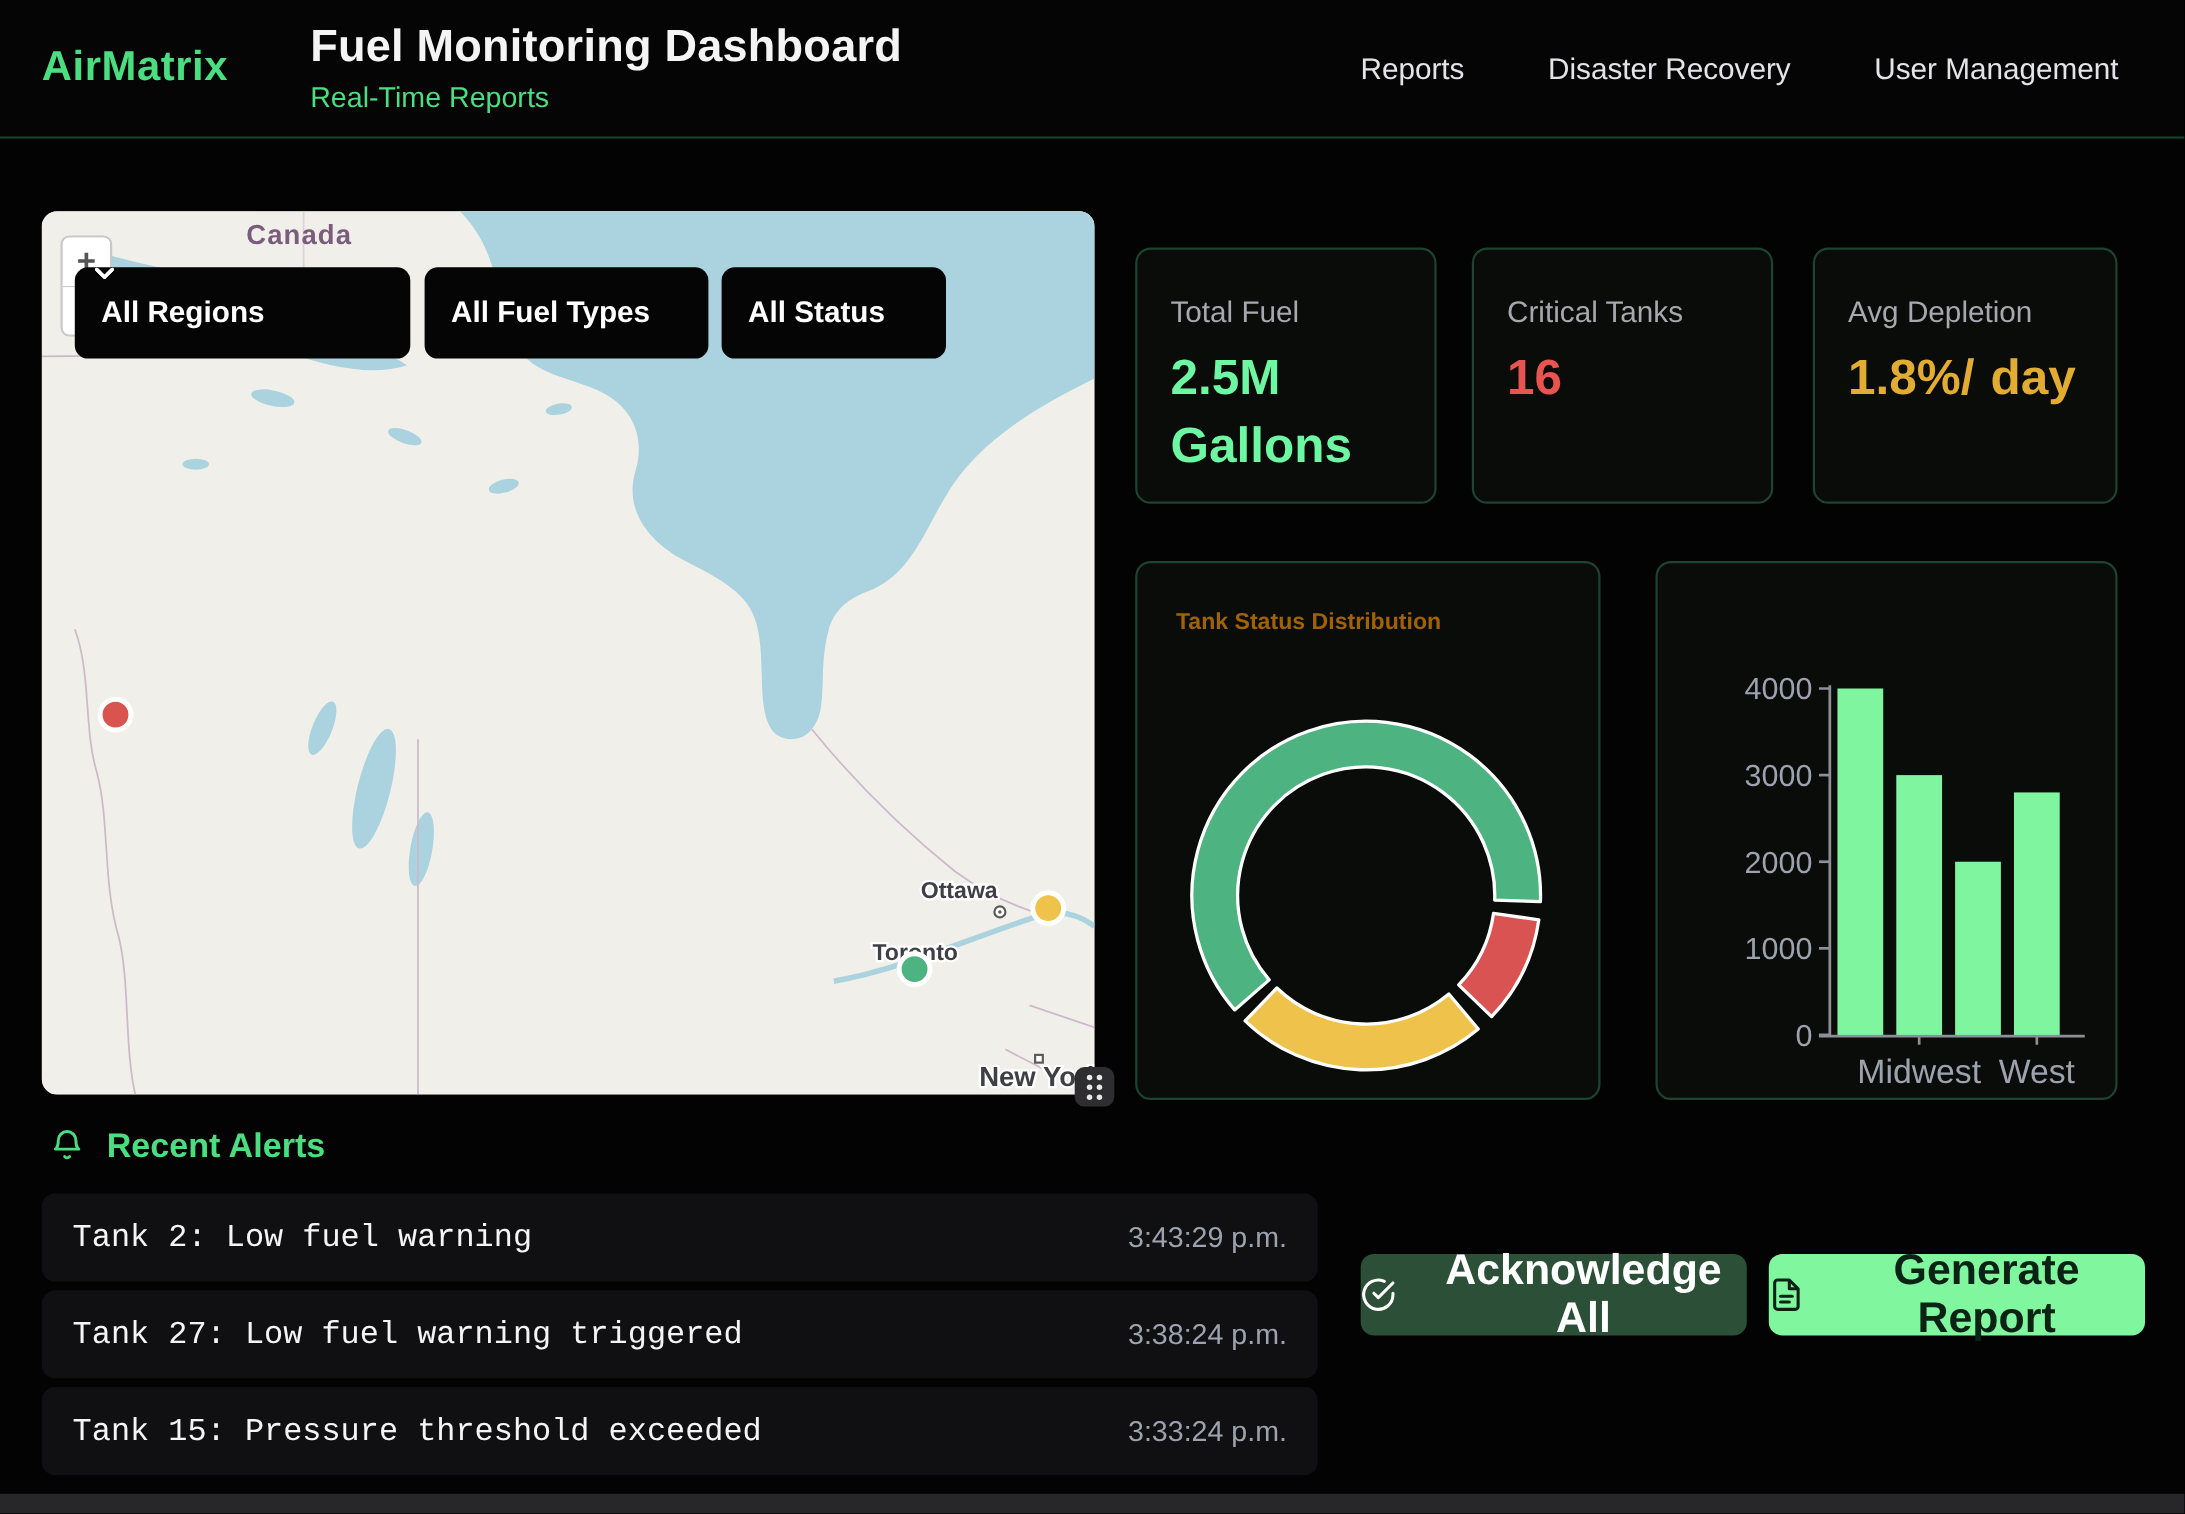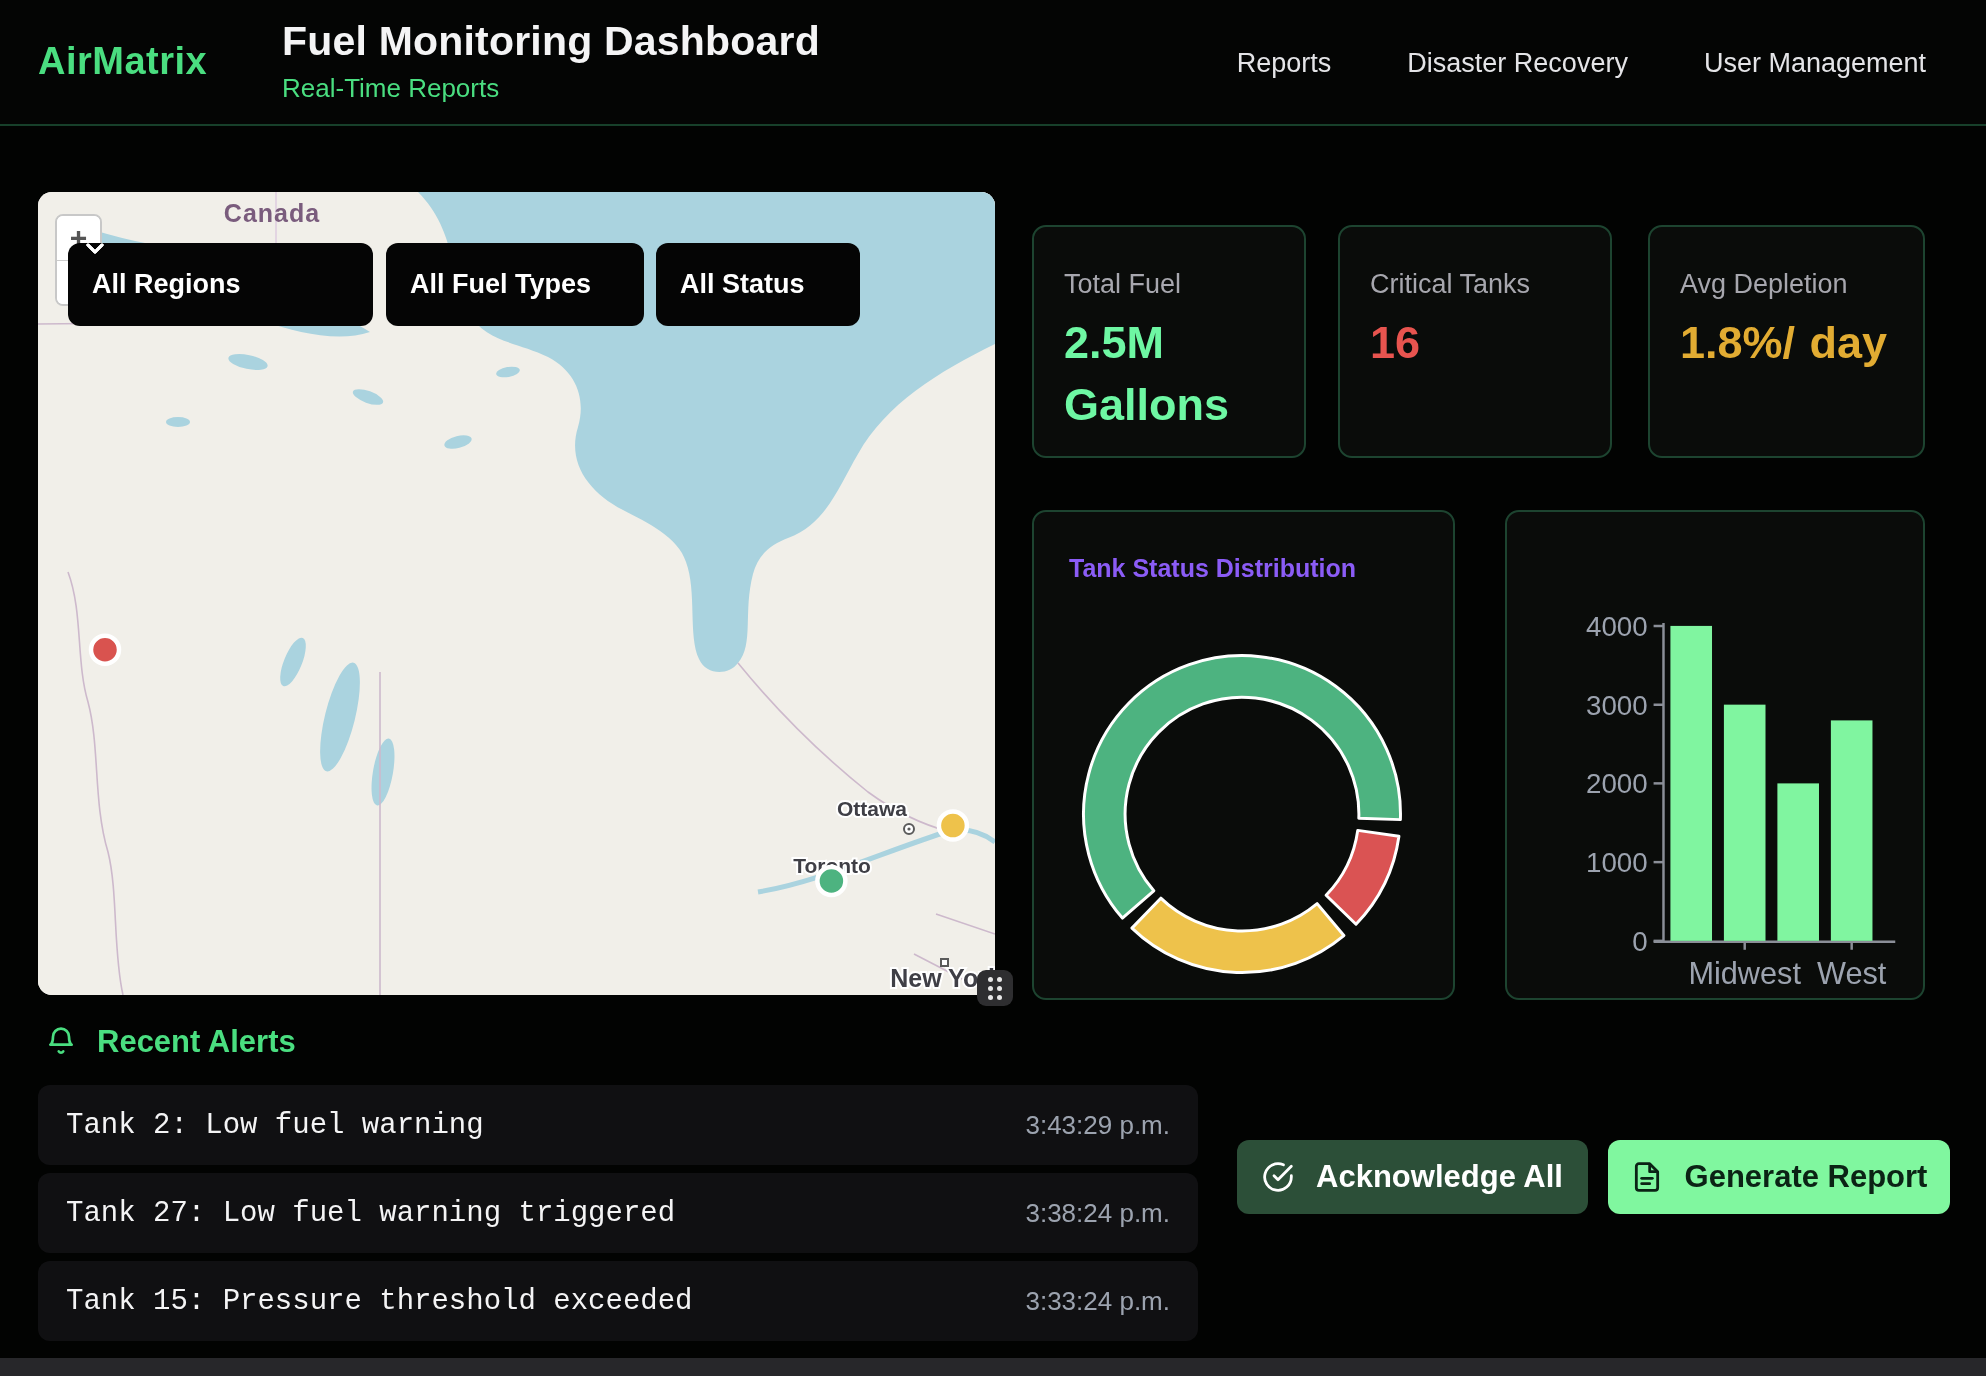--- a/index.html
+++ b/index.html
@@ -36,32 +36,32 @@
   .kpi-0 { left:1032px; width:274px; }
   .kpi-1 { left:1338px; width:274px; }
   .kpi-2 { left:1648px; width:277px; }
   .kpi-label { font-size:27px; color:#a7a7ae; }
   .kpi-value { margin-top:12px; font-size:45px; font-weight:bold; line-height:1.38; word-spacing:2px; }
 
   
   .chart-panel { position:absolute; top:510px; height:490px; background:#0a0c0a; border:2px solid #1d4430; border-radius:14px; overflow:hidden; }
   .panel-donut { left:1032px; width:423px; }
   .panel-bars { left:1505px; width:420px; }
-  .panel-title { position:absolute; left:35px; top:42px; font-size:25px; font-weight:bold; color:#8b5cf6; }
+  .panel-title { position:absolute; left:35px; top:42px; font-size:21px; font-weight:bold; color:#a16207; }
   .chart-panel svg { position:absolute; inset:0; }
 
   
   .alerts-head { position:absolute; left:45px; top:1024px; display:flex; align-items:center; gap:20px; }
   .alerts-title { font-size:31px; font-weight:bold; color:#4ade80; }
   .alert-row { position:absolute; left:38px; width:1160px; height:80px; background:#101012; border-radius:12px; display:flex; align-items:center; justify-content:space-between; padding:0 28px; }
   .alert-text { font-size:29px; color:#f4f4f5;font-family:Liberation Mono, monospace; }
   .alert-time { font-size:26px; color:#9ca3af; }
 
   
-  .btn { position:absolute; top:1140px; height:74px; border:none; border-radius:12px; display:flex; align-items:center; justify-content:center; gap:22px; font-size:31px; font-weight:bold; font-family:inherit; cursor:pointer; }
+  .btn { position:absolute; top:1140px; height:74px; border:none; border-radius:12px; display:flex; align-items:center; justify-content:center; gap:22px; font-size:39px; font-weight:bold; font-family:inherit; cursor:pointer; }
   .btn-ack { left:1237px; width:351px; background:#2c4f38; color:#fff; }
   .btn-gen { left:1608px; width:342px; background:#80f79f; color:#0b2315; }
   .btn svg { flex:none; }
 
   .bottom-strip { position:absolute; left:0; bottom:0; width:100%; height:18px; background:#27272a; }
 
   
   .map-country { font-size:25px; font-weight:600; fill:#7a5c7d; letter-spacing:1px; }
   .map-city { font-size:21px; font-weight:600; fill:#3f3f46; paint-order:stroke; stroke:#ffffff; stroke-width:4px; }
   .map-city-lg { font-size:25px; }

